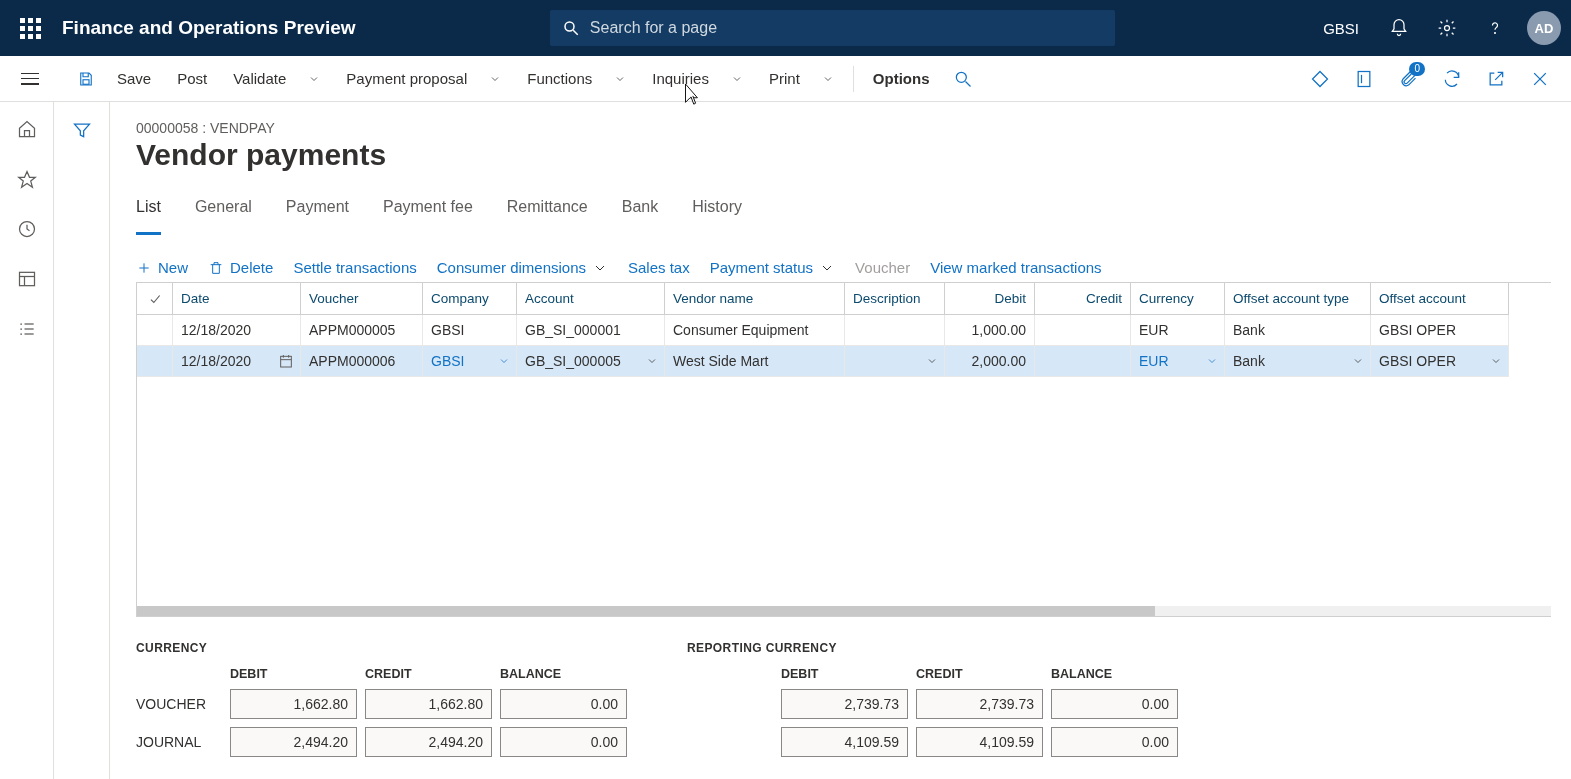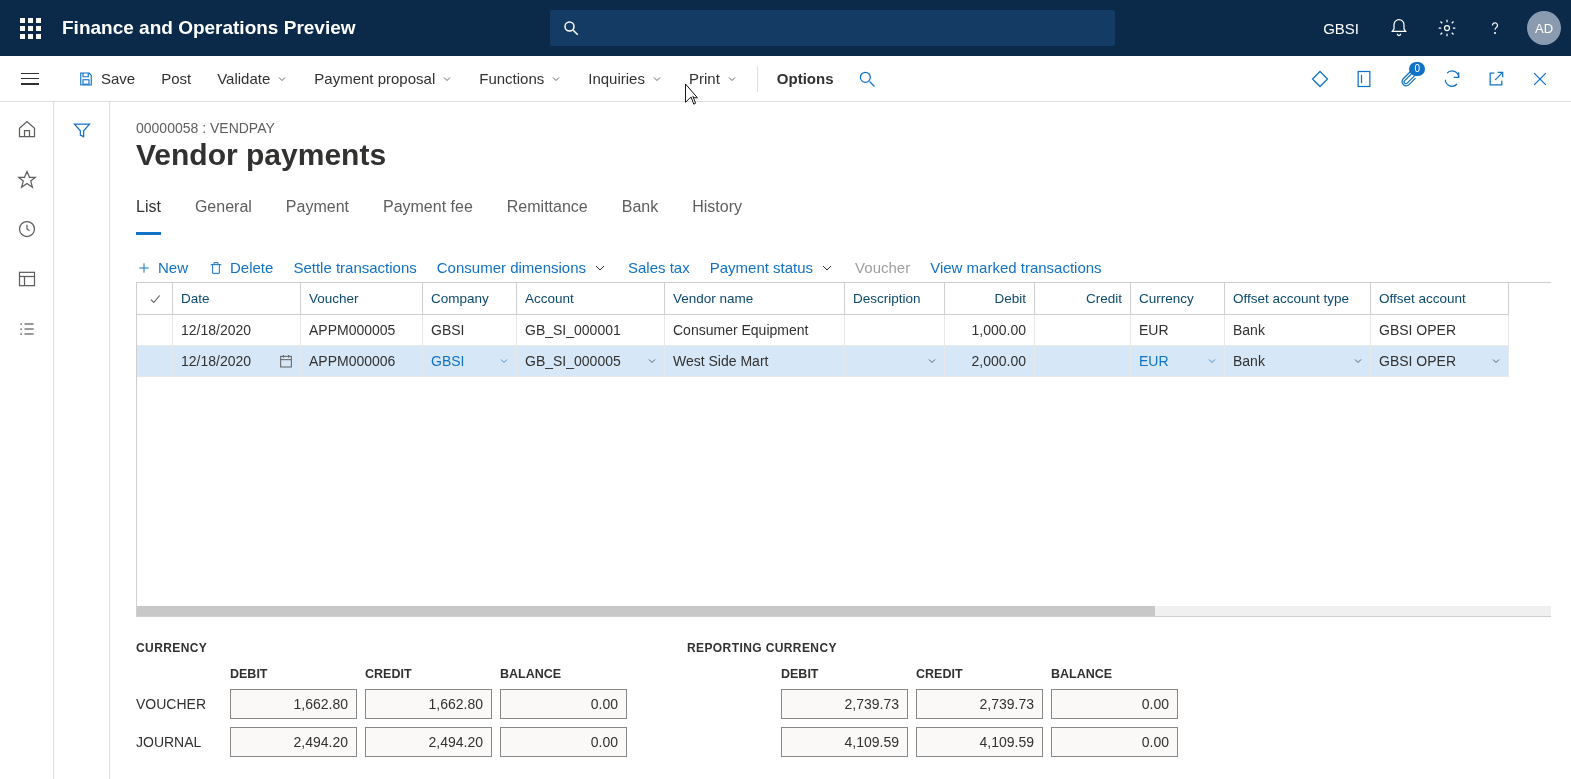--- a/index.html
+++ b/index.html
@@ -13,28 +13,28 @@
 .app-title { font-size: 19px; font-weight: 600; margin-left: 12px; }
 .search-wrap { flex: 1; display: flex; justify-content: center; }
 .search-box { width: 565px; height: 36px; background: #133b63; border-radius: 2px; display: flex; align-items: center; padding: 0 12px; }
 .search-box svg { width: 18px; height: 18px; fill: none; stroke: #fff; stroke-width: 2; }
 .search-box input { flex: 1; background: transparent; border: none; color: #fff; font-size: 16px; margin-left: 10px; outline: none; }
 .search-box input::placeholder { color: #d0d8e0; }
 .hdr-right { display: flex; align-items: center; gap: 4px; }
 .hdr-btn { width: 44px; height: 44px; display: grid; place-items: center; cursor: pointer; color: #fff; }
 .hdr-btn svg { width: 20px; height: 20px; fill: none; stroke: #fff; stroke-width: 1.5; }
 .company-label { font-size: 15px; padding: 0 14px; }
-.avatar { width: 34px; height: 34px; border-radius: 50%; background: #8a9bb0; color: #fff; display: grid; place-items: center; font-size: 13px; margin-left: 6px; }
+.avatar { width: 34px; height: 34px; border-radius: 50%; background: #8a9bb0; color: #fff; display: grid; place-items: center; font-size: 13px; margin-left: 6px; font-weight: bold; }
 
 
 .action-bar { height: 46px; display: flex; align-items: center; padding: 0 10px 0 64px; border-bottom: 1px solid #e1dfdd; color: #323130; position: relative; }
 .action-bar .hamburger { position: absolute; left: 14px; width: 32px; height: 32px; display: grid; place-items: center; cursor: pointer; }
 .hamburger-lines { width: 18px; height: 12px; display: flex; flex-direction: column; justify-content: space-between; }
 .hamburger-lines span { height: 1.5px; background: #323130; }
-.action-btn { display: flex; align-items: center; padding: 0 12px; height: 46px; font-size: 15px; cursor: pointer; gap: 6px; border-left:1px solid transparent; border-right:1px solid transparent;}
+.action-btn { display: flex; align-items: center; padding: 0 12px; height: 46px; font-size: 15px; cursor: pointer; gap: 22px; border-left:1px solid transparent; border-right:1px solid transparent;}
 .action-btn.hovered { background: #ededed; border-left-color:#e1dfdd; border-right-color:#e1dfdd;}
 .action-btn .chev { width: 12px; height: 12px; }
 .action-btn svg.iconlead { width: 18px; height: 18px; }
 .save-icon { stroke: #1272c5; fill: none; stroke-width: 1.5; }
 .divider { width: 1px; height: 26px; background: #e1dfdd; margin: 0 6px; }
 .action-spacer { flex: 1; }
 .action-right { display: flex; align-items: center; gap: 2px; }
 .icon-btn { width: 42px; height: 42px; display: grid; place-items: center; cursor: pointer; color: #1272c5; position: relative; }
 .icon-btn svg { width: 20px; height: 20px; fill: none; stroke: currentColor; stroke-width: 1.5; }
 .icon-btn .badge { position: absolute; top: 4px; right: 4px; background: #1272c5; color: #fff; border-radius: 8px; font-size: 10px; padding: 0 5px; line-height: 14px; }
@@ -110,20 +110,21 @@
         <span></span>
     </div>
   </div>
   <div class="app-title">Finance and Operations Preview</div>
   <div class="search-wrap">
     <div class="search-box">
       <svg viewBox="0 0 24 24">
           <circle cx="10" cy="10" r="6"></circle>
           <line x1="15" y1="15" x2="21" y2="21"></line>
         </svg>
+      <input type="text" placeholder="Search for a page" style="">
     </div>
   </div>
   <div class="hdr-right">
     <div class="company-label">GBSI</div>
     <div class="hdr-btn">
       <svg viewBox="0 0 24 24">
           <path d="M6 8a6 6 0 0112 0v5l2 3H4l2-3z"></path>
           <path d="M10 19a2 2 0 004 0"></path>
         </svg>
     </div>

